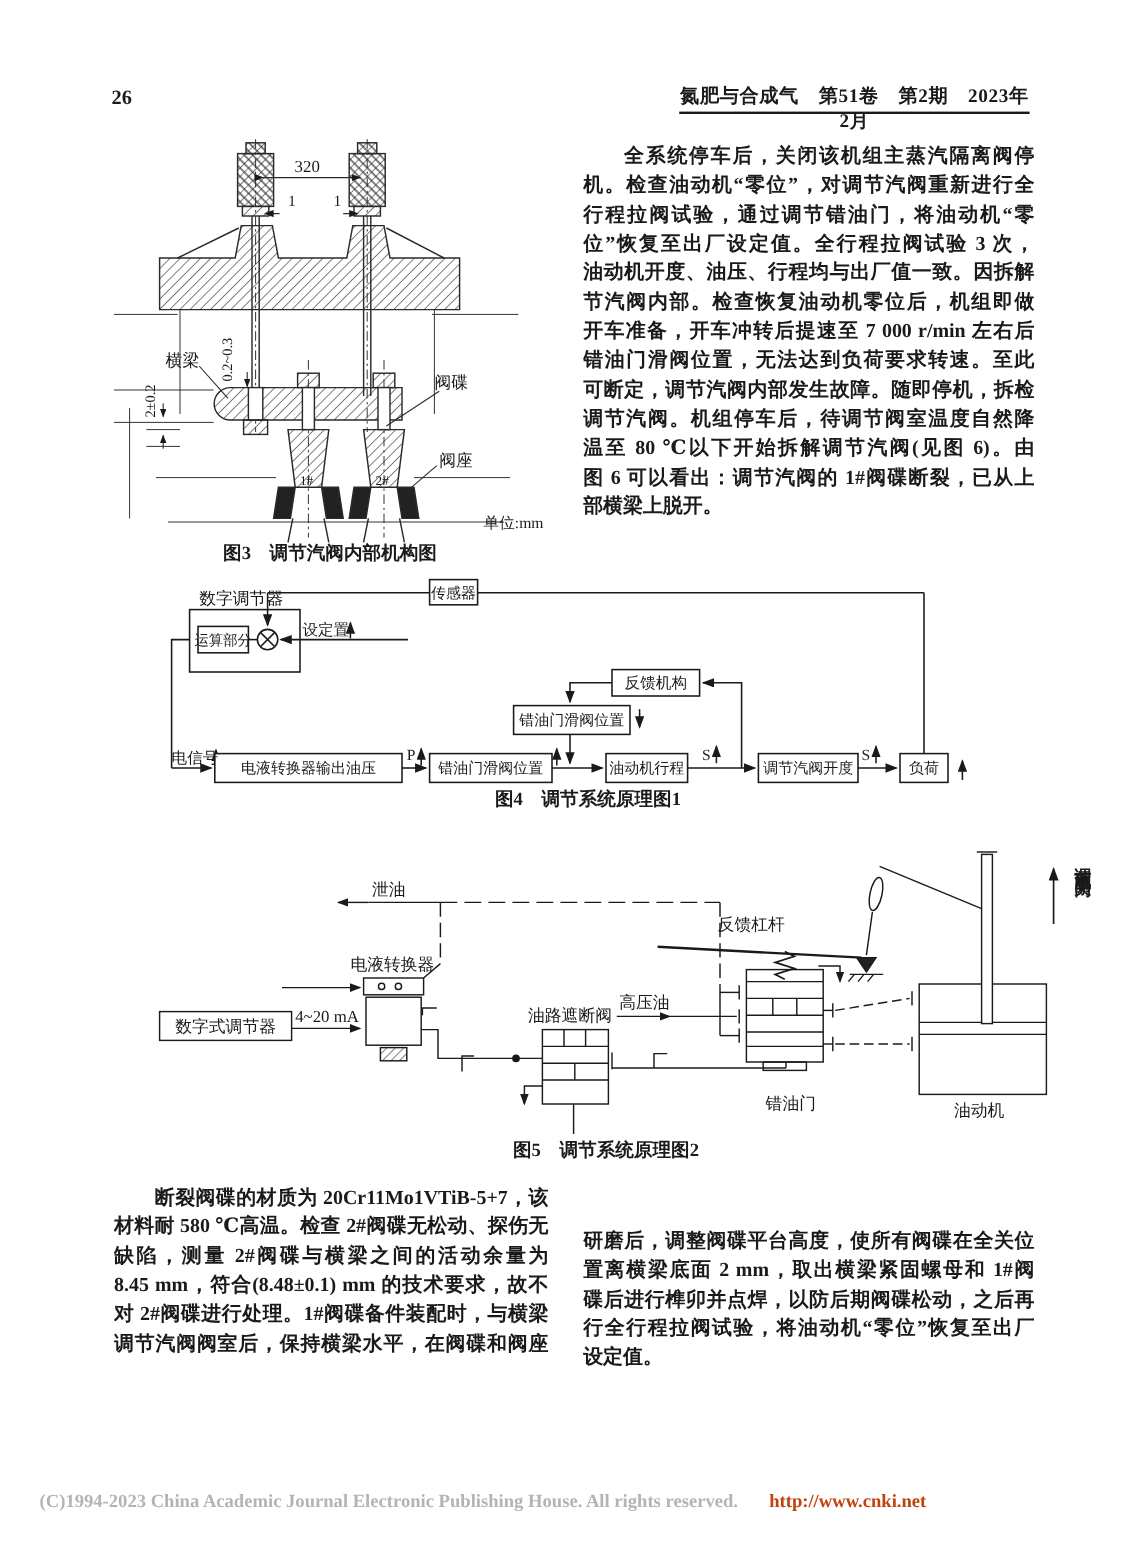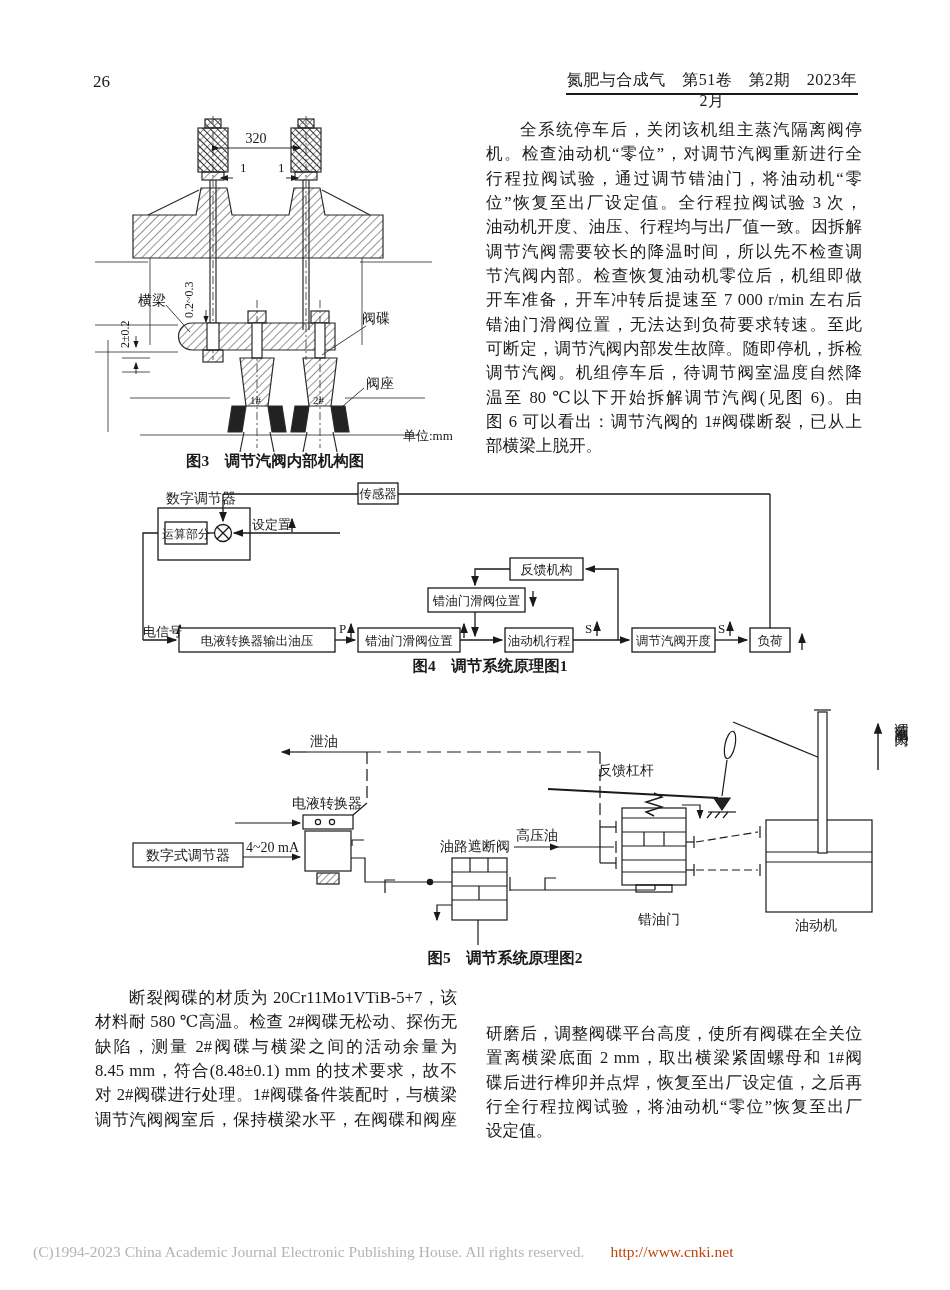--- a/index.html
+++ b/index.html
@@ -1,21 +1,21 @@
 <!DOCTYPE html>
 <html><head>
 <meta charset="utf-8">
 <style>
   html,body{margin:0;padding:0;}
   body{
     width:950px;height:1290px;position:relative;background:#ffffff;
     font-family:"Liberation Serif","DejaVu Serif",serif;color:#1a1a1a;
     overflow:hidden;
   }
-  .abs{position:absolute;}
+  .abs{position:absolute;font-weight:bold;}
   
   #pageno{left:93px;top:72px;font-size:17px;}
   #jhead{left:566px;top:70px;width:292px;text-align:center;font-size:16px;letter-spacing:.5px;}
   #hrule{left:566px;top:93px;width:292px;height:2px;background:#1a1a1a;}
   
   .col{font-size:16.6px;}
   .ln{height:24.35px;line-height:24.35px;text-align:justify;text-align-last:justify;overflow:hidden;}
   .ln.in{padding-left:34px;}
   .ln.last{text-align-last:left;}
   #col-tr{left:486px;top:118px;width:376px;}
@@ -141,21 +141,20 @@
   <text x="403" y="440" font-size="13">单位:mm</text>
   <text x="275" y="466" text-anchor="middle" class="cap">图3　调节汽阀内部机构图</text>
 </svg>
 
 <div class="abs col" id="col-tr">
   <div class="ln in">全系统停车后，关闭该机组主蒸汽隔离阀停</div>
   <div class="ln">机。检查油动机“零位”，对调节汽阀重新进行全</div>
   <div class="ln">行程拉阀试验，通过调节错油门，将油动机“零</div>
   <div class="ln">位”恢复至出厂设定值。全行程拉阀试验 3 次，</div>
   <div class="ln">油动机开度、油压、行程均与出厂值一致。因拆解</div>
-  <div class="ln">调节汽阀需要较长的降温时间，所以先不检查调</div>
   <div class="ln">节汽阀内部。检查恢复油动机零位后，机组即做</div>
   <div class="ln">开车准备，开车冲转后提速至 7 000 r/min 左右后</div>
   <div class="ln">错油门滑阀位置，无法达到负荷要求转速。至此</div>
   <div class="ln">可断定，调节汽阀内部发生故障。随即停机，拆检</div>
   <div class="ln">调节汽阀。机组停车后，待调节阀室温度自然降</div>
   <div class="ln">温至 80 ℃以下开始拆解调节汽阀(见图 6)。由</div>
   <div class="ln">图 6 可以看出：调节汽阀的 1#阀碟断裂，已从上</div>
   <div class="ln last">部横梁上脱开。</div>
 </div>
 
@@ -351,20 +350,20 @@
   <div class="ln in">断裂阀碟的材质为 20Cr11Mo1VTiB-5+7，该</div>
   <div class="ln">材料耐 580 ℃高温。检查 2#阀碟无松动、探伤无</div>
   <div class="ln">缺陷，测量 2#阀碟与横梁之间的活动余量为</div>
   <div class="ln">8.45 mm，符合(8.48±0.1) mm 的技术要求，故不</div>
   <div class="ln">对 2#阀碟进行处理。1#阀碟备件装配时，与横梁</div>
   <div class="ln">调节汽阀阀室后，保持横梁水平，在阀碟和阀座相</div>
 </div>
 <div class="abs col" id="col-br">
   <div class="ln">研磨后，调整阀碟平台高度，使所有阀碟在全关位</div>
   <div class="ln">置离横梁底面 2 mm，取出横梁紧固螺母和 1#阀</div>
-  <div class="ln">碟后进行榫卯并点焊，恢复至出厂设定值，之后再</div>
+  <div class="ln">碟后进行榫卯并点焊，以防后期阀碟松动，之后再</div>
   <div class="ln">行全行程拉阀试验，将油动机“零位”恢复至出厂</div>
   <div class="ln last">设定值。</div>
 </div>
 
 <div class="abs" id="footer">
   <span>(C)1994-2023 China Academic Journal Electronic Publishing House. All rights reserved.</span><span class="url">http://www.cnki.net</span>
 </div>
 
 </body></html>

